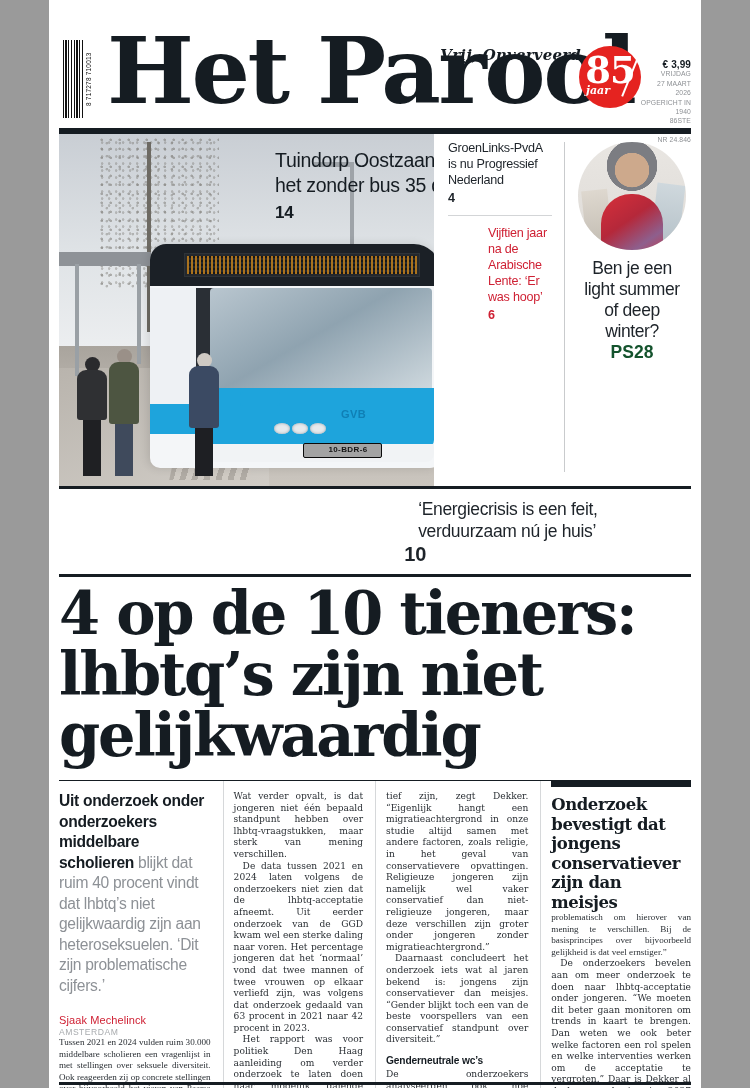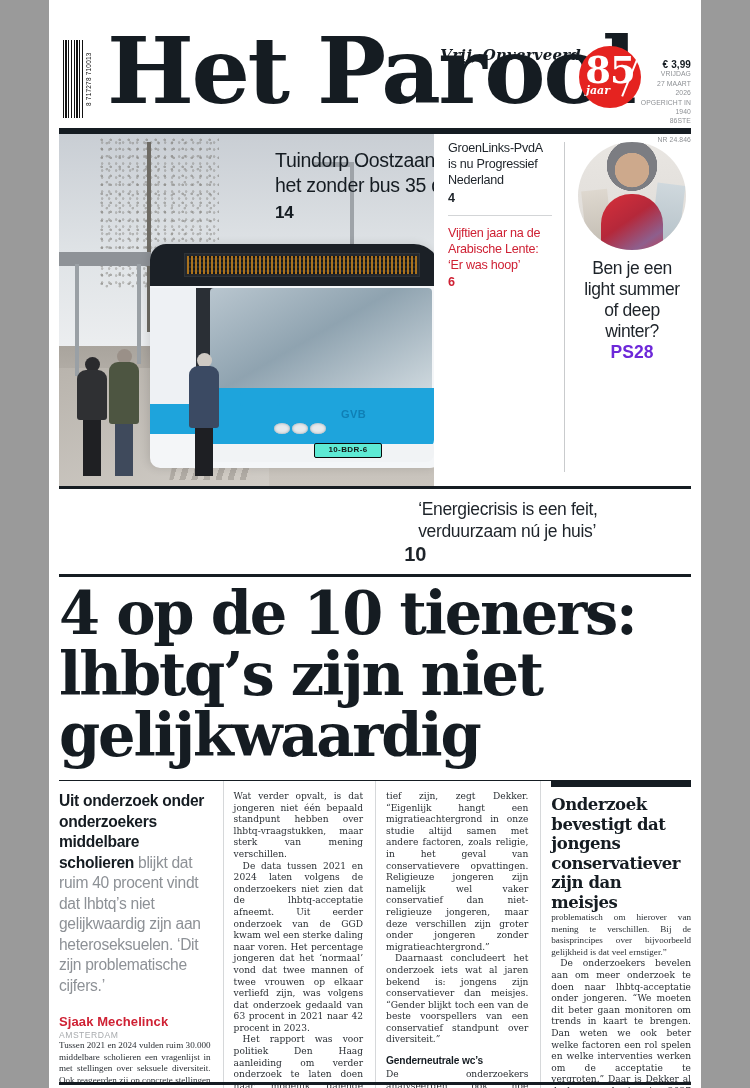--- a/index.html
+++ b/index.html
@@ -109,23 +109,23 @@
     background:#eef1f4;}
   .bus-door{position:absolute;left:46px;top:44px;width:20px;height:140px;
     background:#2a2f35;}
   .bus-blue{position:absolute;left:58px;bottom:20px;right:6px;height:60px;
     background:#1ea4dc;border-radius:0 0 8px 8px;}
   .bus-blue2{position:absolute;left:0;bottom:34px;width:62px;height:30px;
     background:#1ea4dc;}
   .bus-bumper{position:absolute;left:58px;bottom:6px;right:6px;height:18px;
     background:#f1f3f5;border-radius:0 0 8px 8px;}
   .plate{position:absolute;right:58px;bottom:10px;width:66px;height:13px;
-    background:#5eead4;border:1px solid #0a0a0a;border-radius:2px;
+    background:#a3a3a3;border:1px solid #0a0a0a;border-radius:2px;
     font-size:8px;font-weight:700;color:#141414;text-align:center;line-height:12px;
-    letter-spacing:.4px;}
+    letter-spacing:.4px;padding-left:11px;}
   .gvb{position:absolute;right:74px;bottom:48px;
     font-size:11px;font-weight:700;color:#0f7fb5;letter-spacing:.4px;}
   .headlight{position:absolute;bottom:34px;width:16px;height:11px;
     background:#e6eaed;border-radius:50%;box-shadow:inset 0 0 3px #9aa3ab;}
   .hl1{right:150px;} .hl2{right:132px;} .hl3{right:114px;}
   .pictos{position:absolute;right:160px;bottom:62px;width:40px;height:14px;
     background:#1ea4dc;border-radius:3px;}
   .person{position:absolute;bottom:10px;}
   .p-head{width:15px;height:15px;border-radius:50%;margin:0 auto;}
   .p-body{width:30px;border-radius:9px 9px 3px 3px;margin-top:-2px;}
@@ -145,42 +145,42 @@
     font-size:19.5px;line-height:25px;color:#151c22;letter-spacing:-.3px;
   }
   .photo-overlay .pg{display:block;font-weight:700;font-size:17px;margin-top:2px;}
 
   .rightcol{width:auto;flex:1;display:flex;padding-left:0;}
   .briefs{width:130px;padding:6px 12px 0 14px;box-sizing:border-box;}
   .brief{padding:0 0 10px 0;}
   .brief + .brief{border-top:1px solid #d3d5d7;padding-top:9px;}
   .brief-t{font-size:12.6px;line-height:16.2px;color:#1d2329;letter-spacing:-.25px;}
   .brief-pg{font-size:12.6px;font-weight:700;color:#1d2329;margin-top:2px;}
-  .brief.red .brief-t,.brief.red .brief-pg{color:#cf2134;}
+  .brief.red .brief-t,.brief.red .brief-pg{color:#cf2134;margin-left:40px;}
 
   .vrule{width:1px;background:#c9cbcd;margin:8px 0 14px 0;}
 
   .promo{width:126px;padding:6px 4px 0 12px;box-sizing:border-box;text-align:center;}
   .promo-photo{
     width:108px;height:108px;border-radius:50%;margin:2px auto 8px auto;
     background:
       radial-gradient(circle at 50% 26%, #cda98c 0 17px, transparent 17.5px),
       radial-gradient(circle at 50% 22%, #7c7d82 0 25px, transparent 25.5px),
       linear-gradient(#e9e6e2,#dedbd7);
     position:relative;overflow:hidden;
   }
   .promo-dress{position:absolute;left:50%;top:52px;transform:translateX(-50%);
     width:62px;height:70px;border-radius:30px 30px 8px 8px;
     background:linear-gradient(145deg,#d8303a,#b5283a 40%,#8e5f8d 70%,#d8303a);}
   .promo-card-l{position:absolute;left:6px;top:48px;width:26px;height:56px;
     background:linear-gradient(#ded8cf,#c3bdb3);transform:rotate(-6deg);}
   .promo-card-r{position:absolute;right:4px;top:42px;width:28px;height:58px;
     background:linear-gradient(#cfd8dd,#b6c2c9);transform:rotate(7deg);}
   .promo-t{font-size:17.5px;line-height:21px;color:#1d2329;letter-spacing:-.4px;}
-  .promo-pg{font-size:17.5px;font-weight:700;color:#6d28d9;}
+  .promo-pg{font-size:17.5px;font-weight:700;color:#14532d;}
 
   
   .energy{position:relative;margin:0 10px;border-top:3px solid #151c22;
     padding:10px 0 8px 0;display:flex;}
   .energy-spacer{width:452px;}
   .energy-txt{padding-left:14px;font-size:17.5px;line-height:21.5px;
     color:#1d2329;letter-spacing:-.35px;}
   .energy-pg{font-size:20px;font-weight:700;color:#1d2329;margin-top:1px;}
 
   .rule-thick{margin:0 10px;height:3px;background:#151c22;}
@@ -203,21 +203,21 @@
   .body{margin:0 10px;display:flex;gap:0;}
   .col{box-sizing:border-box;}
   .c1{width:190px;padding:10px 12px 0 0;}
   .c2{width:175px;padding:10px 12px 0 10px;border-left:1px solid #d6d8da;}
   .c3{width:190px;padding:10px 12px 0 10px;border-left:1px solid #d6d8da;}
   .c4{width:175px;padding:0 0 0 10px;border-left:1px solid #d6d8da;}
 
   .standfirst{font-size:15.6px;line-height:20.5px;color:#8d9196;letter-spacing:-.3px;}
   .standfirst b{color:#151c22;font-weight:700;}
 
-  .byline{margin-top:18px;font-size:13px;font-weight:700;color:#cf2134;letter-spacing:.1px;}
+  .byline{margin-top:18px;font-size:11px;font-weight:400;color:#cf2134;letter-spacing:.1px;}
   .byline-city{font-size:8.6px;color:#a8abae;letter-spacing:.5px;margin-top:1px;}
 
   p.bt{font-family:"DejaVu Serif", serif;font-size:9.1px;line-height:11.6px;
     color:#2a2f34;text-align:justify;margin:0;}
   p.bt + p.bt{text-indent:9px;}
   .subhead{font-size:10.2px;font-weight:700;color:#151c22;margin:9px 0 3px 0;letter-spacing:-.15px;}
   .c1 .first,.c2 .first,.c3 .first,.c4 .first{font-family:Liberation Serif, serif;}
 
   .boxhead{
     border-top:6px solid #151c22;padding-top:8px;

